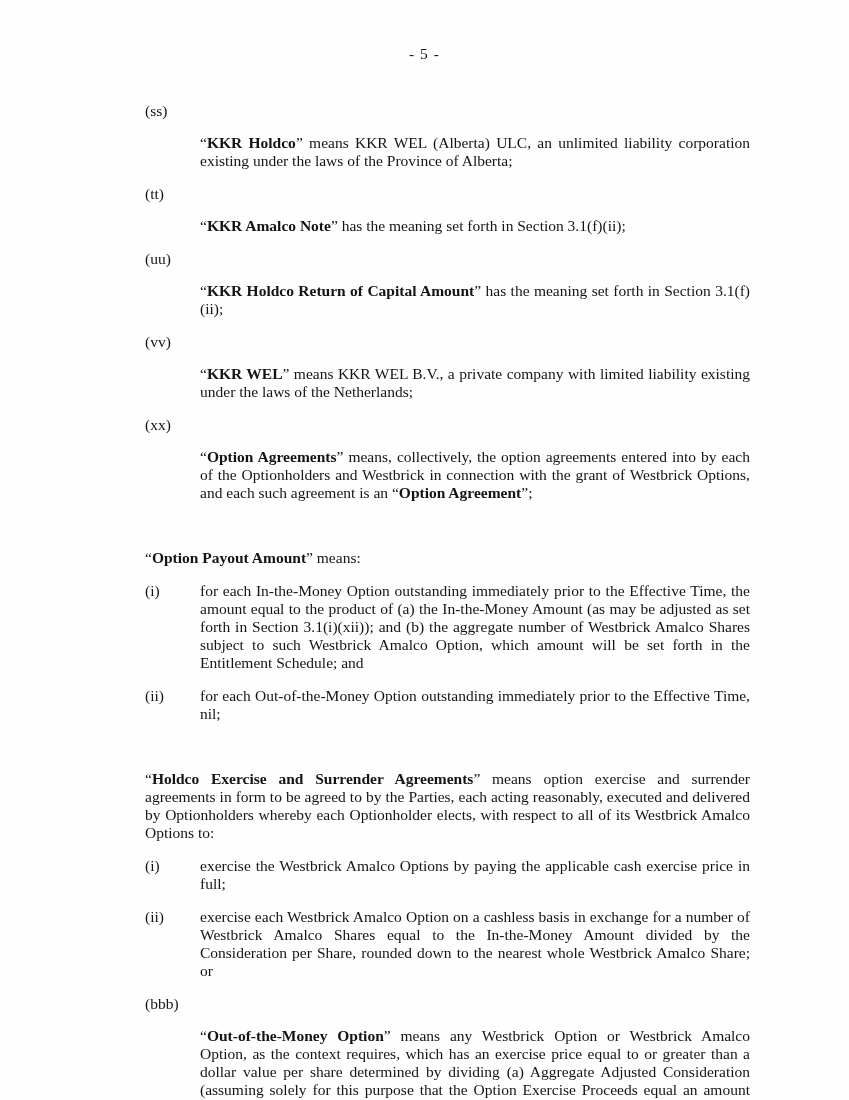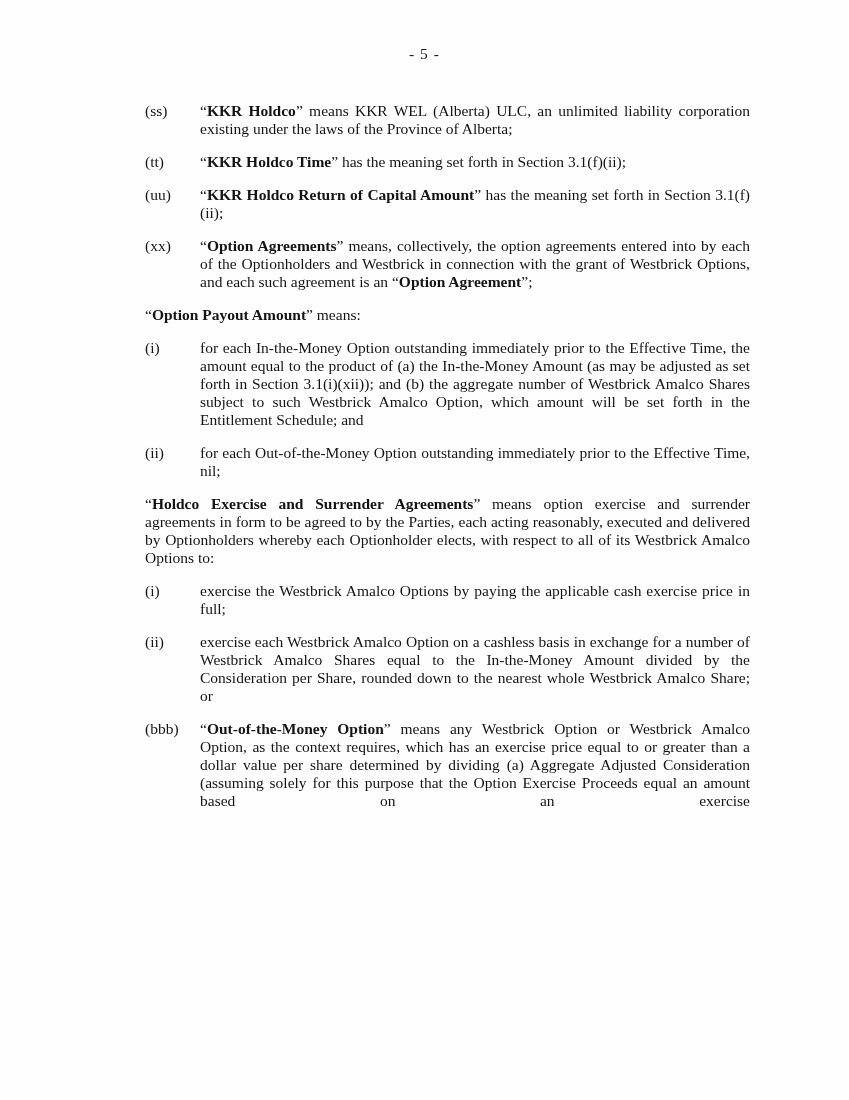--- a/index.html
+++ b/index.html
@@ -36,20 +36,21 @@
     display: flex;
     margin-bottom: 15px;
   }
   .def-label {
     flex: 0 0 55px;
     width: 55px;
   }
   .def-bodycol {
     flex: 1 1 auto;
     min-width: 0;
+    margin-top: 32px;
   }
   .def-body {
     text-align: justify;
     text-align-last: left;
   }
   .def-body b {
     font-weight: bold;
   }
   .def-body.continued {
     text-align-last: justify;
@@ -67,27 +68,33 @@
   <div class="definitions">
       <div class="def-row">
         <div class="def-label">(ss)</div>
         <div class="def-bodycol">
           <div class="def-body"><span>“</span><b>KKR Holdco</b><span>” means KKR WEL (Alberta) ULC, an unlimited liability corporation existing under the laws of the Province of Alberta;</span></div>
         </div>
       </div>
       <div class="def-row">
         <div class="def-label">(tt)</div>
         <div class="def-bodycol">
-          <div class="def-body"><span>“</span><b>KKR Holdco Time</b><span>” has the meaning set forth in Section 3.1(f)(ii);</span></div>
+          <div class="def-body"><span>“</span><b>KKR Amalco Note</b><span>” has the meaning set forth in Section 3.1(f)(ii);</span></div>
         </div>
       </div>
       <div class="def-row">
         <div class="def-label">(uu)</div>
         <div class="def-bodycol">
           <div class="def-body"><span>“</span><b>KKR Holdco Return of Capital Amount</b><span>” has the meaning set forth in Section 3.1(f)(ii);</span></div>
+        </div>
+      </div>
+      <div class="def-row">
+        <div class="def-label">(vv)</div>
+        <div class="def-bodycol">
+          <div class="def-body"><span>“</span><b>KKR WEL</b><span>” means KKR WEL B.V., a private company with limited liability existing under the laws of the Netherlands;</span></div>
         </div>
       </div>
       <div class="def-row">
         <div class="def-label">(xx)</div>
         <div class="def-bodycol">
           <div class="def-body"><span>“</span><b>Option Agreements</b><span>” means, collectively, the option agreements entered into by each of the Optionholders and Westbrick in connection with the grant of Westbrick Options, and each such agreement is an “</span><b>Option Agreement</b><span>”;</span></div>
         </div>
       </div>
       <div class="def-row">
         <div class="def-bodycol">

